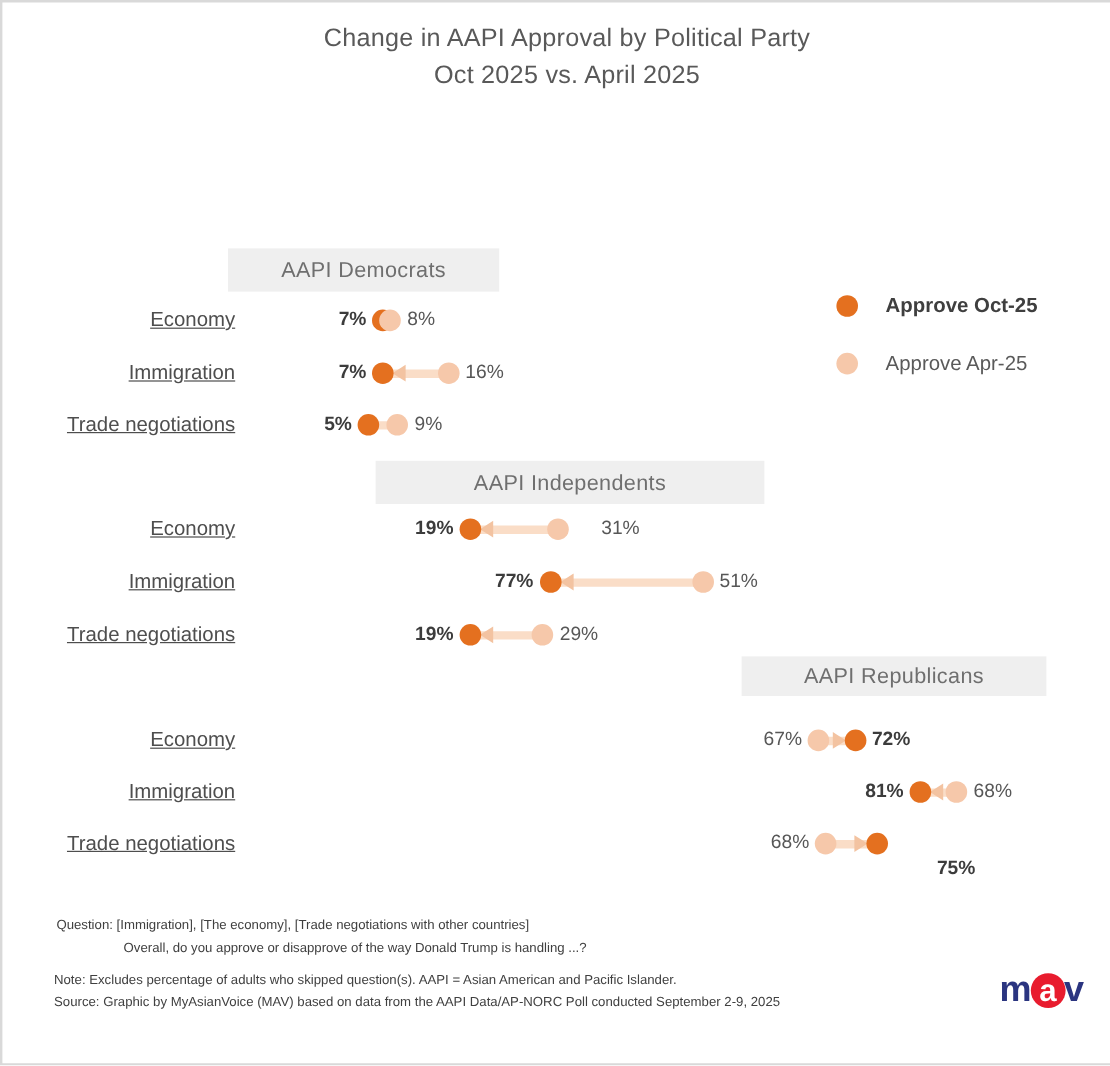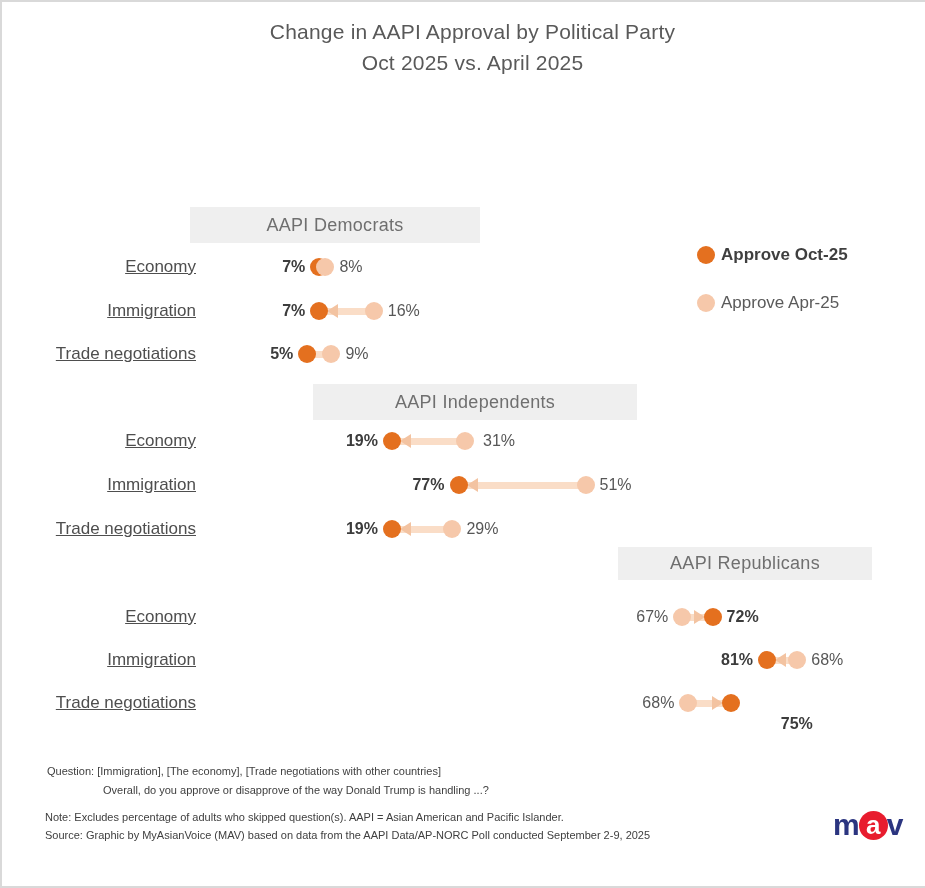--- a/index.html
+++ b/index.html
@@ -14,21 +14,21 @@
                 display:flex;align-items:center;justify-content:center;letter-spacing:.3px;}
   .cat{position:absolute;left:0;width:196px;text-align:right;font-size:17px;color:#4e4e4e;
        transform:translateY(-50%);white-space:nowrap;text-decoration:underline;}
   .conn{position:absolute;height:7px;border-radius:4px;}
   .arrow{position:absolute;width:0;height:0;}
   .dot{position:absolute;width:18px;height:18px;border-radius:50%;}
   .vlabel{position:absolute;font-size:16px;white-space:nowrap;transform:translateY(-50%);}
   .vlabel.oct{font-weight:700;color:#3c3c3c;}
   .vlabel.apr{color:#575757;}
   .vlabel.alignright{transform:translate(-100%,-50%);}
-  .legend-row{position:absolute;left:697px;display:flex;align-items:center;gap:6px;height:20px;}
+  .legend-row{position:absolute;left:697px;display:flex;align-items:center;gap:23px;height:20px;}
   .ldot{width:18px;height:18px;border-radius:50%;flex:0 0 auto;}
   .llabel{font-size:17px;color:#5a5a5a;}
   .llabel.bold{font-weight:700;color:#3f3f3f;}
   .foot{position:absolute;font-size:11px;line-height:18px;color:#404040;white-space:nowrap;}
   .logo{position:absolute;left:833px;top:808px;display:flex;align-items:center;
         font-weight:700;font-size:30px;line-height:34px;}
   .logo .circle{width:29px;height:29px;border-radius:50%;display:flex;align-items:center;
         justify-content:center;font-size:26px;color:#fff;margin:0 -1px;}
 </style>
 </head>
@@ -36,21 +36,21 @@
 
 <div class="page">
 
   <div class="title">
     <div>Change in AAPI Approval by Political Party</div>
     <div>Oct 2025 vs. April 2025</div>
   </div>
 
 
   <div id="chart">
-      <div class="group-header" style="left: 190px; top: 207px; width: 290px; height: 36px; background: rgb(239, 239, 239);">AAPI Democrats</div>
+      <div class="group-header" style="left: 190px; top: 207px; width: 226px; height: 36px; background: rgb(239, 239, 239);">AAPI Democrats</div>
       <div class="cat" style="top: 267px;">Economy</div>
       <div class="conn" style="left: 319.35px; top: 263.5px; width: 6.05px; background: rgb(250, 221, 199);"></div>
       <div class="dot" style="left: 310.35px; top: 258px; background: rgb(228, 112, 31);"></div>
       <div class="dot" style="left: 316.4px; top: 258px; background: rgb(246, 200, 170);"></div>
       <div class="vlabel oct alignright" style="top: 267px; left: 305.35px;">7%</div>
       <div class="vlabel apr" style="top: 267px; left: 339.4px;">8%</div>
       <div class="cat" style="top: 311px;">Immigration</div>
       <div class="conn" style="left: 319.35px; top: 307.5px; width: 54.45px; background: rgb(250, 221, 199);"></div>
       <div class="arrow" style="left: 327.35px; top: 304px; border-top: 7px solid transparent; border-bottom: 7px solid transparent; border-right: 11px solid rgb(243, 195, 161);"></div>
       <div class="dot" style="left: 364.8px; top: 302px; background: rgb(246, 200, 170);"></div>
@@ -63,21 +63,21 @@
       <div class="dot" style="left: 298.25px; top: 345px; background: rgb(228, 112, 31);"></div>
       <div class="vlabel oct alignright" style="top: 354px; left: 293.25px;">5%</div>
       <div class="vlabel apr" style="top: 354px; left: 345.45px;">9%</div>
       <div class="group-header" style="left: 313px; top: 384px; width: 324px; height: 36px; background: rgb(239, 239, 239);">AAPI Independents</div>
       <div class="cat" style="top: 441px;">Economy</div>
       <div class="conn" style="left: 391.95px; top: 437.5px; width: 72.6px; background: rgb(250, 221, 199);"></div>
       <div class="arrow" style="left: 399.95px; top: 434px; border-top: 7px solid transparent; border-bottom: 7px solid transparent; border-right: 11px solid rgb(243, 195, 161);"></div>
       <div class="dot" style="left: 455.55px; top: 432px; background: rgb(246, 200, 170);"></div>
       <div class="dot" style="left: 382.95px; top: 432px; background: rgb(228, 112, 31);"></div>
       <div class="vlabel oct alignright" style="top: 441px; left: 377.95px;">19%</div>
-      <div class="vlabel apr" style="top: 441px; left: 483px;">31%</div>
+      <div class="vlabel apr" style="top: 441px; left: 501px;">31%</div>
       <div class="cat" style="top: 485px;">Immigration</div>
       <div class="conn" style="left: 458.5px; top: 481.5px; width: 127.05px; background: rgb(250, 221, 199);"></div>
       <div class="arrow" style="left: 466.5px; top: 478px; border-top: 7px solid transparent; border-bottom: 7px solid transparent; border-right: 11px solid rgb(243, 195, 161);"></div>
       <div class="dot" style="left: 576.55px; top: 476px; background: rgb(246, 200, 170);"></div>
       <div class="dot" style="left: 449.5px; top: 476px; background: rgb(228, 112, 31);"></div>
       <div class="vlabel oct alignright" style="top: 485px; left: 444.5px;">77%</div>
       <div class="vlabel apr" style="top: 485px; left: 599.55px;">51%</div>
       <div class="cat" style="top: 529px;">Trade negotiations</div>
       <div class="conn" style="left: 391.95px; top: 525.5px; width: 60.5px; background: rgb(250, 221, 199);"></div>
       <div class="arrow" style="left: 399.95px; top: 522px; border-top: 7px solid transparent; border-bottom: 7px solid transparent; border-right: 11px solid rgb(243, 195, 161);"></div>

